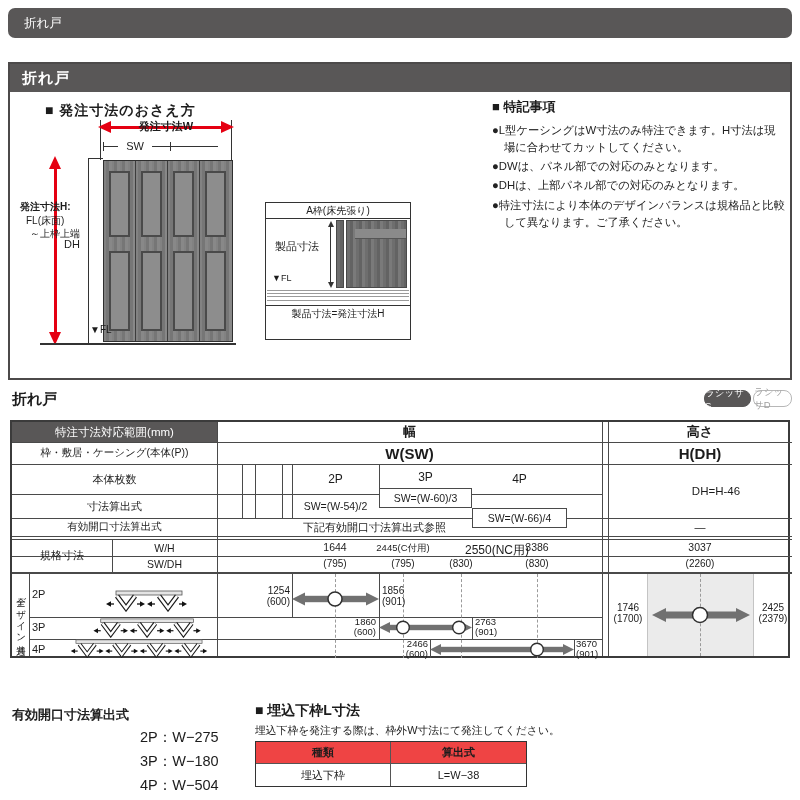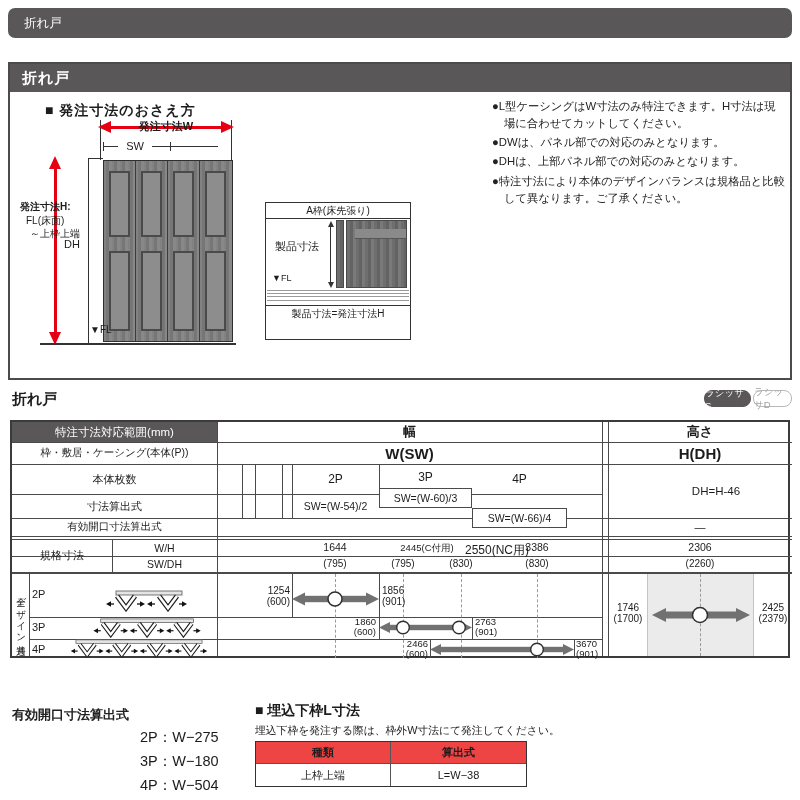--- a/index.html
+++ b/index.html
@@ -151,20 +151,21 @@
       <div class="abs" style="left:6px;top:70px;font-size:9px;">▼FL</div>
       <div class="wood" style="left:70px;top:17px;width:8px;height:68px;"></div>
       <div class="wood" style="left:80px;top:17px;width:61px;height:68px;">
         <div class="abs" style="left:8px;top:8px;right:0;height:10px;background:#8a8a8a;border-bottom:1px solid #555;"></div>
       </div>
       <div class="floorstripes" style="left:1px;top:87px;width:142px;height:11px;"></div>
       <div class="cell" style="left:0;bottom:17px;width:100%;height:17px;border-top:1px solid #333;font-size:10px;">製品寸法=発注寸法H</div>
     </div>
 
     <div class="abs" style="left:482px;top:34px;width:294px;">
+      <div style="font-size:13px;font-weight:bold;margin-bottom:6px;">■ 特記事項</div>
       <div class="noteitem">●L型ケーシングはW寸法のみ特注できます。H寸法は現場に合わせてカットしてください。</div>
       <div class="noteitem">●DWは、パネル部での対応のみとなります。</div>
       <div class="noteitem">●DHは、上部パネル部での対応のみとなります。</div>
       <div class="noteitem">●特注寸法により本体のデザインバランスは規格品と比較して異なります。ご了承ください。</div>
     </div>
   </div>
 
   <div class="abs" style="left:12px;top:390px;font-size:15px;font-weight:bold;">折れ戸</div>
   <div class="badge badge-on" style="left:704px;top:390px;width:47px;">ラシッサS</div>
   <div class="badge badge-off" style="left:753px;top:390px;width:39px;">ラシッサD</div>
@@ -212,34 +213,35 @@
     <div class="cell" style="left:367px;top:42px;width:93px;height:26px;font-size:12px;">3P</div>
     <div class="cell" style="left:460px;top:42px;width:95px;height:30px;font-size:12px;">4P</div>
 
     <div class="cell" style="left:0;top:72px;width:205px;height:24px;font-size:11px;">寸法算出式</div>
     <div class="cell" style="left:280px;top:72px;width:87px;height:24px;font-size:10.5px;">SW=(W-54)/2</div>
     <div class="stepbox" style="left:367px;top:66px;width:93px;height:20px;font-size:10.5px;z-index:2;">SW=(W-60)/3</div>
     <div class="stepbox" style="left:460px;top:86px;width:95px;height:20px;font-size:10.5px;z-index:2;">SW=(W-66)/4</div>
     <div class="cell" style="left:596px;top:42px;width:184px;height:54px;font-size:11.5px;padding-left:32px;">DH=H-46</div>
 
     <div class="cell" style="left:0;top:96px;width:205px;height:18px;font-size:10.5px;">有効開口寸法算出式</div>
+    <div class="cell" style="left:205px;top:96px;width:315px;height:18px;font-size:11px;">下記有効開口寸法算出式参照</div>
     <div class="cell" style="left:596px;top:96px;width:184px;height:18px;font-size:11px;">—</div>
 
     <div class="cell" style="left:0;top:117px;width:100px;height:33px;font-size:11px;">規格寸法</div>
     <div class="cell" style="left:100px;top:117px;width:105px;height:17px;font-size:10.5px;">W/H</div>
     <div class="cell" style="left:100px;top:134px;width:105px;height:16px;font-size:10.5px;">SW/DH</div>
     <div class="cv" style="left:323px;top:119px;font-size:10.5px;">1644</div>
-    <div class="cv" style="left:391px;top:120px;font-size:9.5px;margin-left:24px;">2445(C付用)</div>
+    <div class="cv" style="left:391px;top:120px;font-size:9.5px;">2445(C付用)</div>
     <div class="cv" style="left:449px;top:120px;font-size:12px;margin-left:36px;">2550(NC用)</div>
     <div class="cv" style="left:525px;top:119px;font-size:10.5px;">3386</div>
     <div class="cv" style="left:323px;top:136px;font-size:10px;">(795)</div>
     <div class="cv" style="left:391px;top:136px;font-size:10px;">(795)</div>
     <div class="cv" style="left:449px;top:136px;font-size:10px;">(830)</div>
     <div class="cv" style="left:525px;top:136px;font-size:10px;">(830)</div>
-    <div class="cv" style="left:688px;top:119px;font-size:10.5px;">2306</div>
+    <div class="cv" style="left:688px;top:119px;font-size:10.5px;">3037</div>
     <div class="cv" style="left:688px;top:136px;font-size:10px;">(2260)</div>
 
     <div class="cell vtext" style="left:0;top:152px;width:17px;height:82px;">全デザイン共通</div>
     <div class="abs" style="left:20px;top:166px;font-size:11px;">2P</div>
     <div class="abs" style="left:20px;top:199px;font-size:11px;">3P</div>
     <div class="abs" style="left:20px;top:221px;font-size:11px;">4P</div>
 
     <svg class="abs" style="left:92px;top:168px;" width="92" height="22" viewBox="0 0 92 22">
       <rect x="12" y="1" width="66" height="4" fill="#e4e4e4" stroke="#555" stroke-width="0.8"></rect>
       <use href="#aL" x="2" y="14"></use>
@@ -344,18 +346,18 @@
   <div class="abs" style="left:140px;top:776px;font-size:14.5px;">4P：W−504</div>
 
   <div class="abs" style="left:255px;top:702px;font-size:14px;font-weight:bold;">■ 埋込下枠L寸法</div>
   <div class="abs" style="left:255px;top:724px;font-size:10.8px;">埋込下枠を発注する際は、枠外W寸法にて発注してください。</div>
   <div class="sill-table" style="left:255px;top:741px;">
     <div class="sill-row sill-head">
       <div class="sill-c">種類</div>
       <div class="sill-c">算出式</div>
     </div>
     <div class="sill-row">
-      <div class="sill-c">上枠上端</div>
+      <div class="sill-c">埋込下枠</div>
       <div class="sill-c">L=W−38</div>
     </div>
   </div>
 
 </div>
 
 </body></html>

